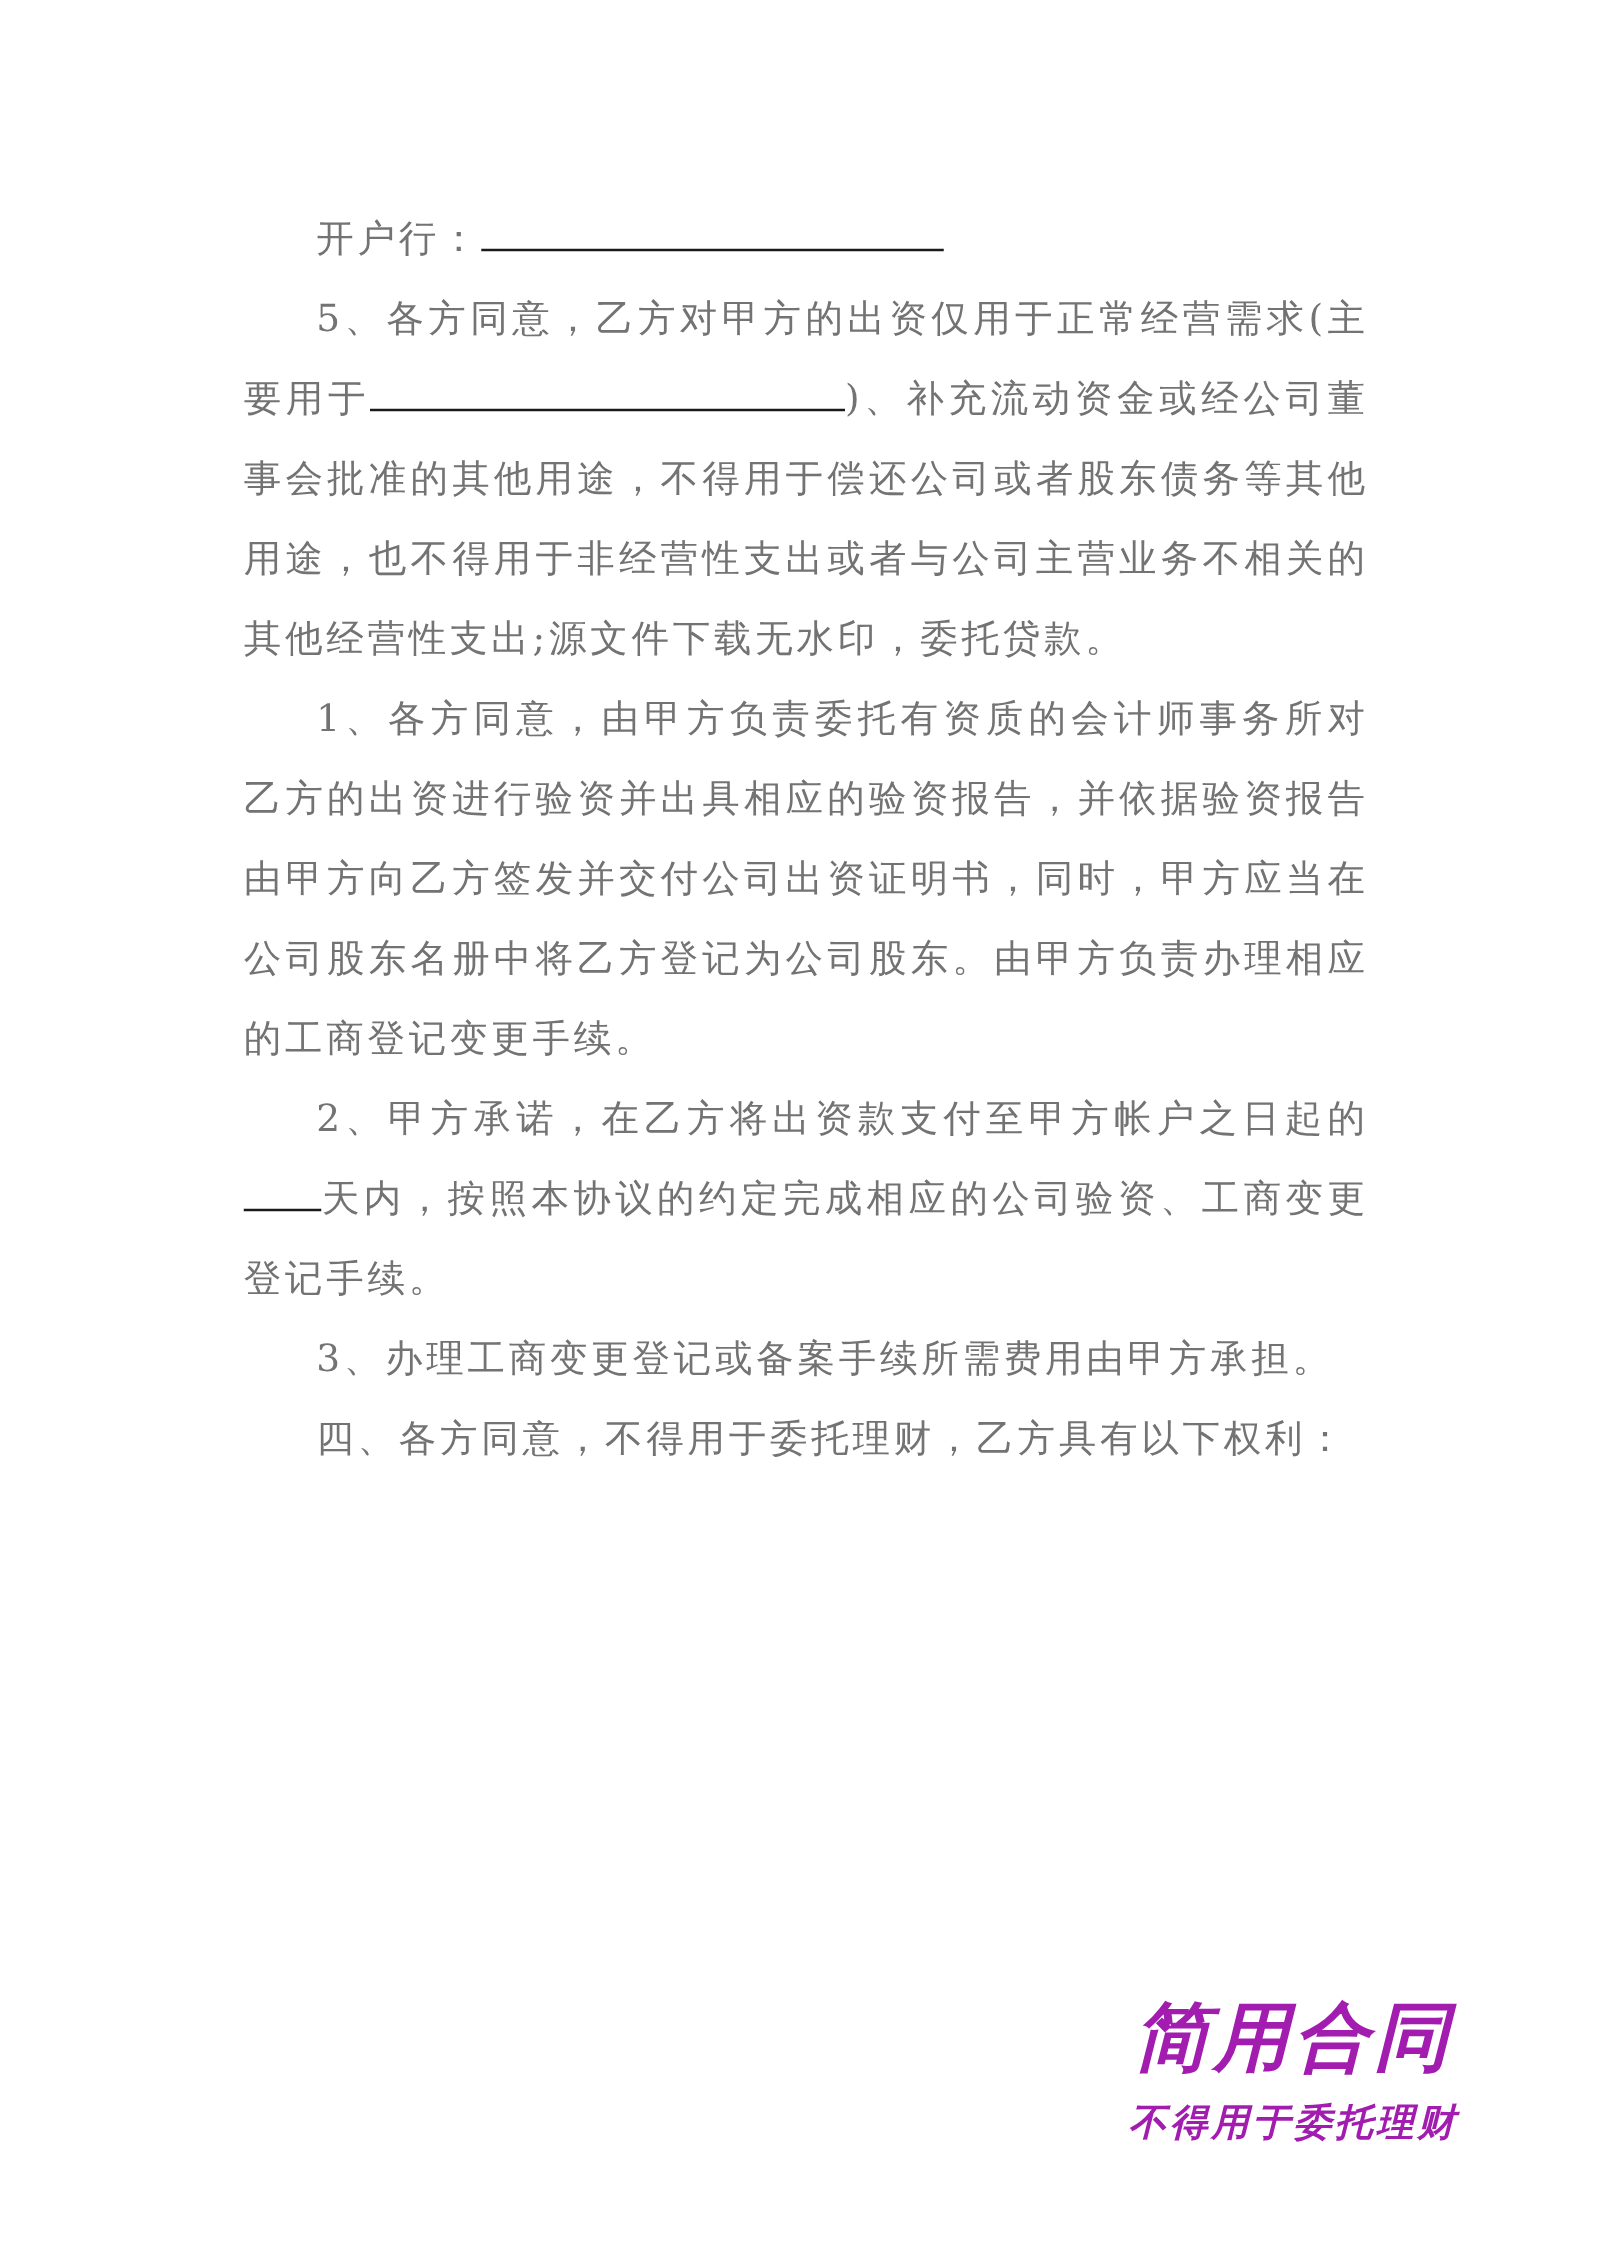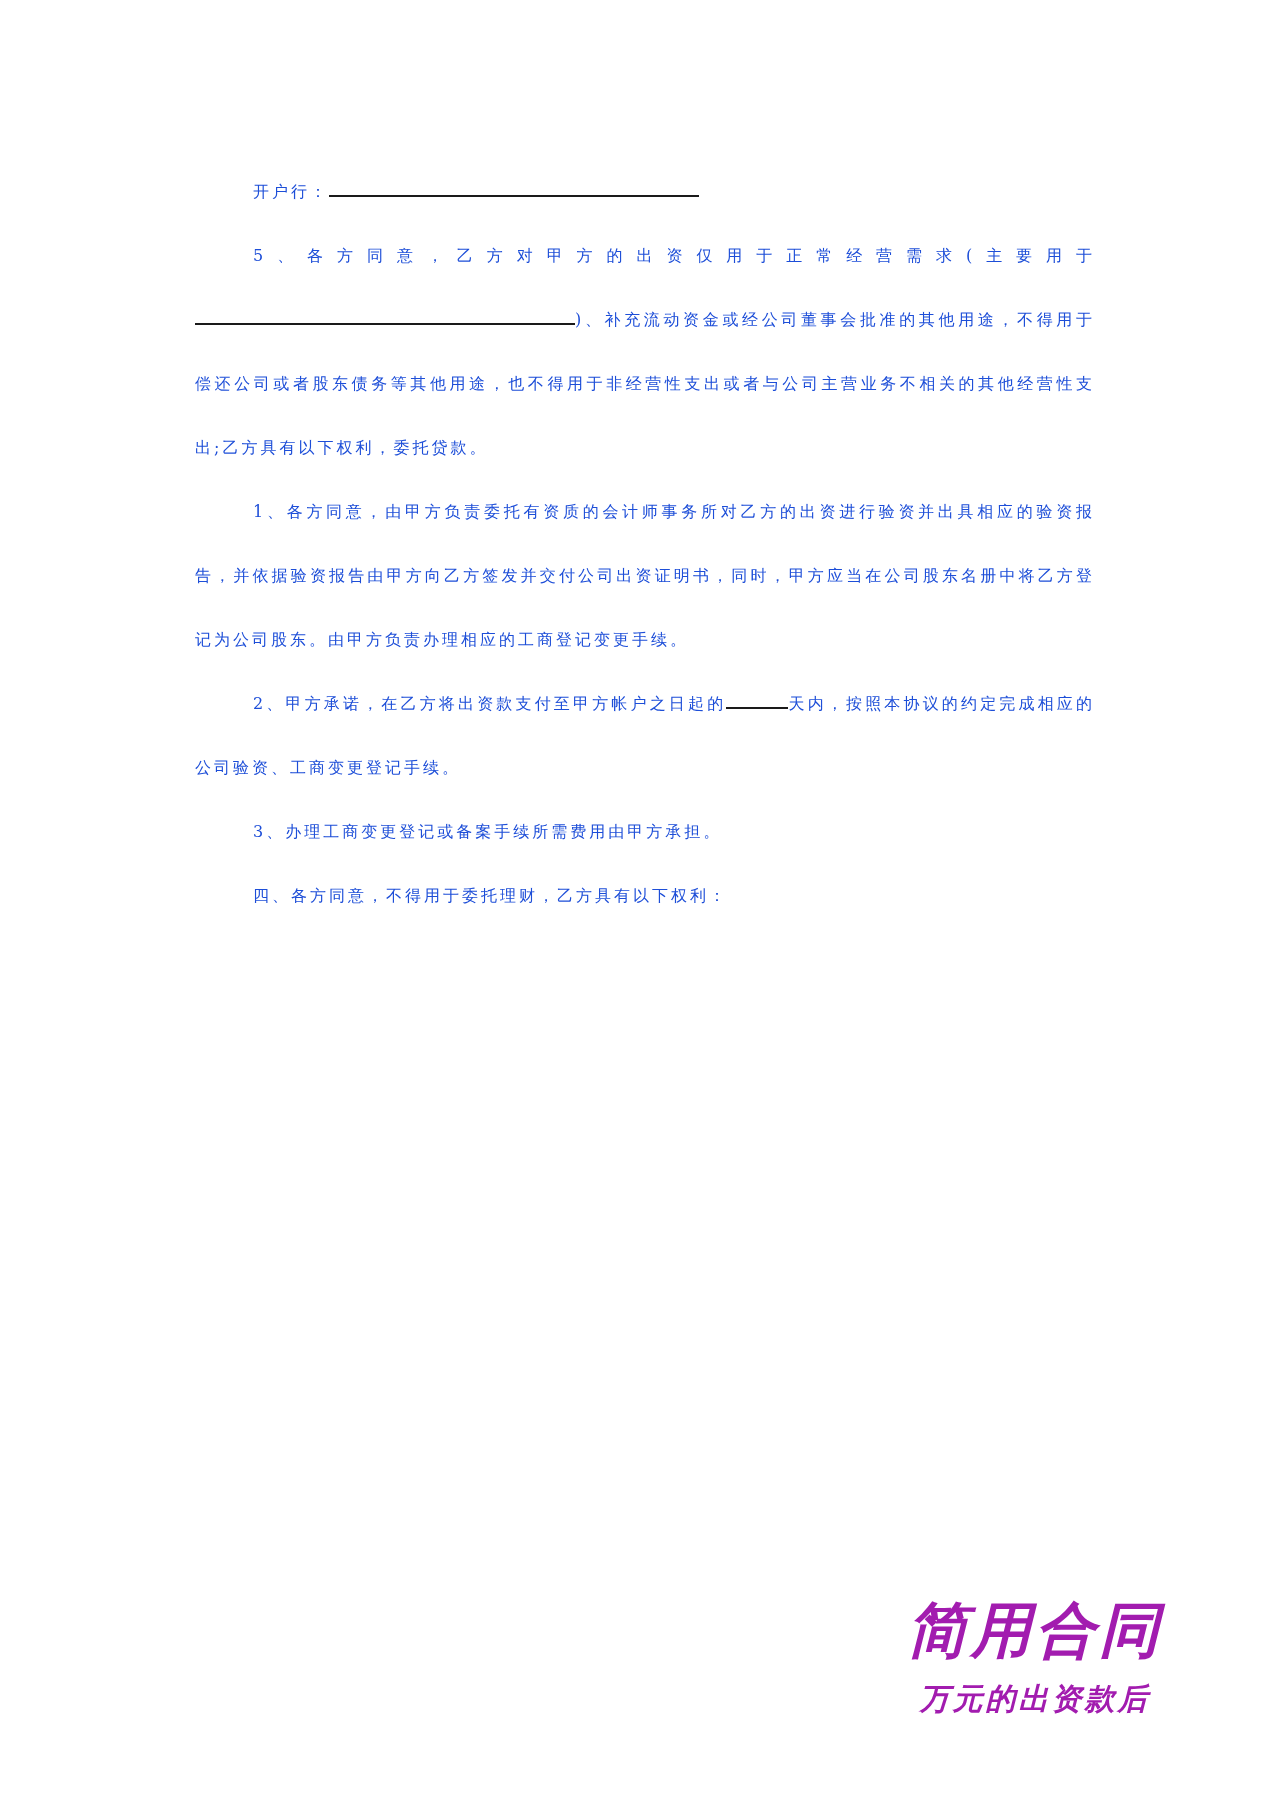--- a/index.html
+++ b/index.html
@@ -1,39 +1,39 @@
 <!DOCTYPE html>
 <html><head>
 <meta charset="utf-8">
 <style>
   html, body { margin: 0; padding: 0; background: #ffffff; }
   body { width: 1280px; height: 1810px; position: relative; overflow: hidden; }
   .page {
     position: absolute; left: 195px; top: 160px; width: 900px;
     font-family: "DejaVu Serif", "Liberation Serif", serif;
-    font-size: 16px; color: #1d4ed8; line-height: 64px;
+    font-size: 30px; color: #737373; line-height: 64px;
   }
   .p { margin: 0; text-indent: 58px; text-align: justify; letter-spacing: 3px; }
   .blank { display: inline-block; border-bottom: 2px solid #1a1a1a; height: 22px; vertical-align: baseline; text-indent: 0; }
   .watermark {
     position: absolute; left: 885px; top: 1595px; width: 300px;
     font-family: "DejaVu Sans", "Liberation Sans", sans-serif;
     color: #a21caf; font-weight: bold; font-style: italic; text-align: center;
   }
   .wm-title { font-size: 60px; line-height: 70px; letter-spacing: 4px; }
   .wm-sub { font-size: 30px; line-height: 40px; letter-spacing: 3px; margin-top: 14px; }
 </style>
 </head>
 <body>
 
 <div class="page" id="page">
     <p class="p"><span>开户行：</span><span class="blank" style="width: 370px;"></span></p>
-    <p class="p"><span>5、各方同意，乙方对甲方的出资仅用于正常经营需求(主要用于</span><span class="blank" style="width: 380px;"></span><span>)、补充流动资金或经公司董事会批准的其他用途，不得用于偿还公司或者股东债务等其他用途，也不得用于非经营性支出或者与公司主营业务不相关的其他经营性支出;乙方具有以下权利，委托贷款。</span></p>
+    <p class="p"><span>5、各方同意，乙方对甲方的出资仅用于正常经营需求(主要用于</span><span class="blank" style="width: 380px;"></span><span>)、补充流动资金或经公司董事会批准的其他用途，不得用于偿还公司或者股东债务等其他用途，也不得用于非经营性支出或者与公司主营业务不相关的其他经营性支出;源文件下载无水印，委托贷款。</span></p>
     <p class="p"><span>1、各方同意，由甲方负责委托有资质的会计师事务所对乙方的出资进行验资并出具相应的验资报告，并依据验资报告由甲方向乙方签发并交付公司出资证明书，同时，甲方应当在公司股东名册中将乙方登记为公司股东。由甲方负责办理相应的工商登记变更手续。</span></p>
     <p class="p"><span>2、甲方承诺，在乙方将出资款支付至甲方帐户之日起的</span><span class="blank" style="width: 62px;"></span><span>天内，按照本协议的约定完成相应的公司验资、工商变更登记手续。</span></p>
     <p class="p"><span>3、办理工商变更登记或备案手续所需费用由甲方承担。</span></p>
     <p class="p"><span>四、各方同意，不得用于委托理财，乙方具有以下权利：</span></p>
   </div>
 
 <div class="watermark">
   <div class="wm-title">简用合同</div>
-  <div class="wm-sub">万元的出资款后</div>
+  <div class="wm-sub">不得用于委托理财</div>
 </div>
 
 </body></html>

